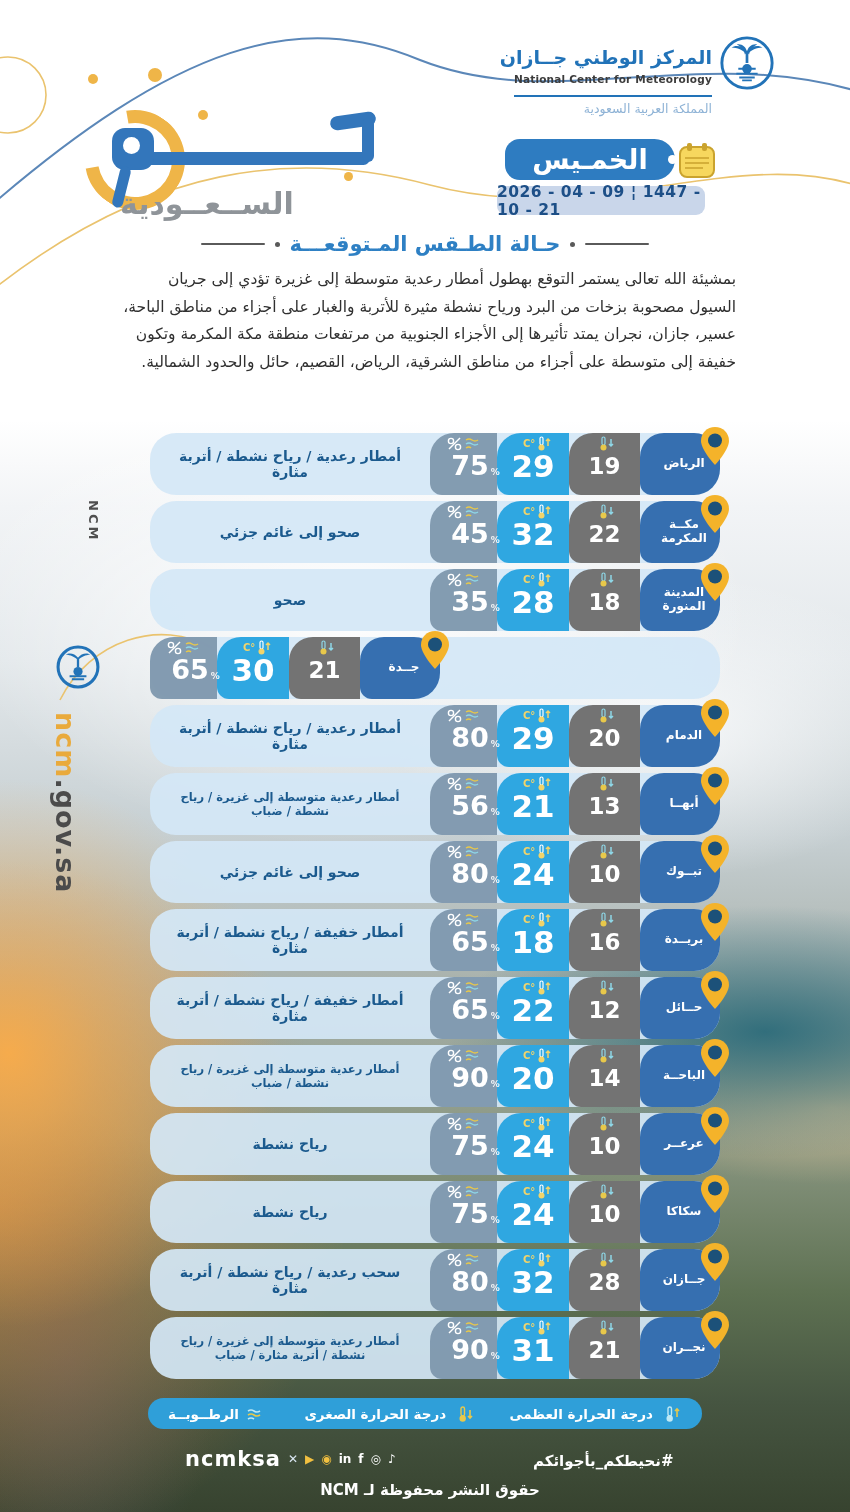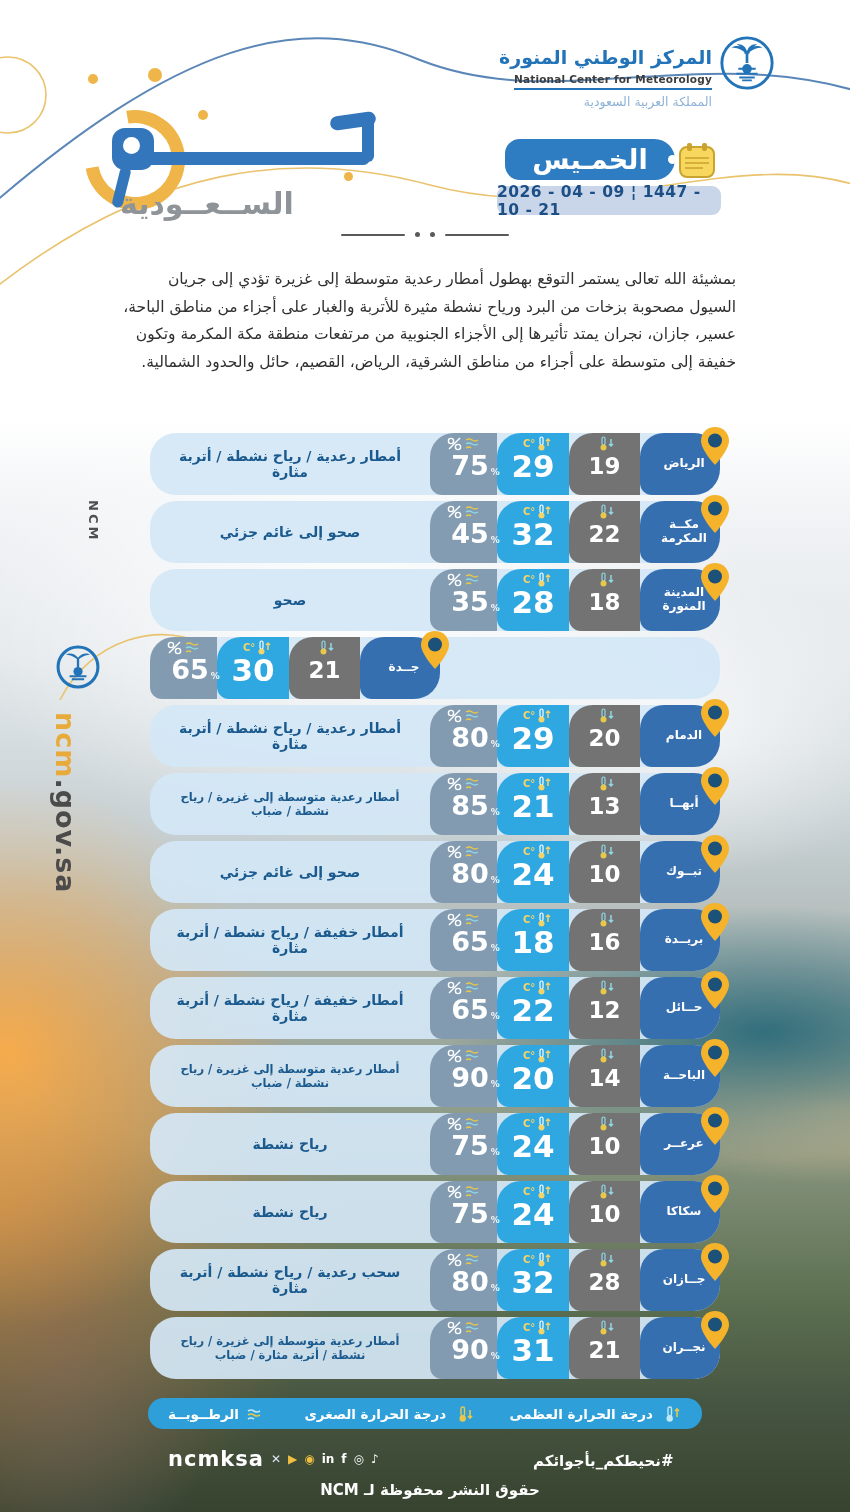--- a/index.html
+++ b/index.html
@@ -35,30 +35,30 @@
   .brand .wtail{ position:absolute; left:116px; top:166px; width:11px; height:42px; background:#3376bb; border-radius:6px; transform:rotate(14deg); }
   .brand .dot  { position:absolute; background:#efb548; border-radius:50%; }
   .brand .sub  { position:absolute; left:120px; top:186px; width:260px; direction:rtl; text-align:left;
     color:#8f9499; font-weight:bold; font-size:30px; letter-spacing:1px; }
 
   
   .orglogo { position:absolute; left:718px; top:34px; }
   .orgtxt  { position:absolute; left:468px; top:46px; width:244px; direction:rtl; text-align:right; }
   .orgtxt .ar  { color:#2273b8; font-size:19px; font-weight:bold; }
   .orgtxt .en  { color:#3c3c3c; font-size:10.5px; font-weight:bold; letter-spacing:.2px; direction:ltr;
-    padding-bottom:3px; border-bottom:2px solid #2273b8; display:inline-block; margin-top:2px;}
+    padding-bottom:10px; border-bottom:2px solid #2273b8; display:inline-block; margin-top:2px;}
   .orgtxt .sa  { color:#8fb3d6; font-size:12.5px; margin-top:4px; }
 
   
   .daybar { position:absolute; left:505px; top:139px; width:170px; height:41px; background:#2e7cc1;
     border-radius:16px 22px 22px 16px; color:#fff; font-size:27px; font-weight:bold;
     display:flex; align-items:center; justify-content:center; direction:rtl; }
   .daydot { position:absolute; left:668px; top:155px; width:9px; height:9px; background:#fff; border-radius:50%; }
   .cal { position:absolute; left:678px; top:142px; }
-  .datebar { position:absolute; left:497px; top:186px; width:224px; height:29px; background:#c9d6ea;
+  .datebar { position:absolute; left:497px; top:186px; width:208px; height:29px; background:#c9d6ea;
     border-radius:9px; color:#1d4f87; font-weight:bold; font-size:15.5px; direction:ltr;
     display:flex; align-items:center; justify-content:center; letter-spacing:.5px;}
 
   
   .titlerow { position:absolute; left:140px; top:232px; width:570px; display:flex; align-items:center; justify-content:center; gap:10px; }
   .titlerow .ln { width:64px; height:2px; background:#5a5a5a; border-radius:2px; }
   .titlerow .pt { width:5px; height:5px; background:#5a5a5a; border-radius:50%; }
   .titlerow h1 { color:#2e80c4; font-size:21px; font-weight:bold; direction:rtl; white-space:nowrap; }
   .bodytxt { position:absolute; left:118px; top:266px; width:618px; direction:rtl; text-align:right;
     color:#303030; font-size:15.5px; line-height:1.78; }
@@ -94,21 +94,21 @@
   .pin { position:absolute; right:-10px; top:-7px; }
 
   
   .legend { position:absolute; left:148px; top:1398px; width:554px; height:31px; background:#2f9fd9;
     border-radius:16px; display:flex; direction:rtl; align-items:center; justify-content:space-between;
     padding:0 20px; }
   .litem { display:flex; align-items:center; gap:7px; color:#fff; font-weight:bold; font-size:13.5px; direction:rtl;}
 
   
   .hashtag { position:absolute; left:533px; top:1452px; color:#fff; font-weight:bold; font-size:15px; direction:rtl; }
-  .social { position:absolute; left:168px; top:1447px; display:flex; align-items:center; gap:7px; }
+  .social { position:absolute; left:185px; top:1447px; display:flex; align-items:center; gap:7px; }
   .handle { color:#fff; font-weight:bold; font-size:21px; letter-spacing:1px; }
   .sic { font-size:12px; font-weight:bold; color:#fff; }
   .copyright { position:absolute; left:275px; top:1481px; width:310px; text-align:center;
     color:#fff; font-weight:bold; font-size:15px; direction:rtl; }
 </style>
 </head>
 <body>
 
 <div id="stage">
   <div class="photo"></div>
@@ -138,38 +138,39 @@
     <circle cx="30" cy="30" r="26" fill="none" stroke="#2273b8" stroke-width="3"></circle>
     <path d="M30 18 C26 12 18 11 14 14 C20 14 26 17 29 20 Z" fill="#2273b8"></path>
     <path d="M30 18 C34 12 42 11 46 14 C40 14 34 17 31 20 Z" fill="#2273b8"></path>
     <path d="M30 19 C27 14 21 13 17 16 C23 16 27 19 29 22 Z" fill="#2273b8" transform="rotate(25 30 19)"></path>
     <path d="M30 19 C33 14 39 13 43 16 C37 16 33 19 31 22 Z" fill="#2273b8" transform="rotate(-25 30 19)"></path>
     <rect x="28.6" y="18" width="2.8" height="12" fill="#2273b8"></rect>
     <circle cx="30" cy="36" r="5" fill="#2273b8"></circle>
     <path d="M21 36 h18 M19 41 h22 M22 45 h16 M25 48 h10" stroke="#2273b8" stroke-width="2" fill="none"></path>
   </svg>
   <div class="orgtxt">
-    <div class="ar">المركز الوطني المنورة</div>
+    <div class="ar">المركز الوطني جــازان</div>
     <div><span class="en">National Center for Meteorology</span></div>
     <div class="sa">المملكة العربية السعودية</div>
   </div>
 
   <div class="daybar">الخمـيس</div>
   <div class="daydot"></div>
   <svg class="cal" width="38" height="37" viewBox="0 0 38 37">
     <rect x="2" y="5" width="34" height="30" rx="7" fill="#f7d75e" stroke="#caa32e" stroke-width="2"></rect>
     <rect x="9" y="1" width="5" height="8" rx="2" fill="#caa32e"></rect>
     <rect x="24" y="1" width="5" height="8" rx="2" fill="#caa32e"></rect>
     <path d="M7 16 h24 M7 21 h24 M7 26 h18" stroke="#caa32e" stroke-width="1.6"></path>
   </svg>
   <div class="datebar">2026 - 04 - 09 ¦ 1447 - 10 - 21</div>
 
   <div class="titlerow">
     <span class="ln"></span>
       <span class="pt"></span>
+    <h1>حـالة الطـقس المـتوقعـــة</h1>
     <span class="pt"></span>
       <span class="ln"></span>
   </div>
   <p class="bodytxt">بمشيئة الله تعالى يستمر التوقع بهطول أمطار رعدية متوسطة إلى غزيرة تؤدي إلى جريان السيول مصحوبة بزخات من البرد ورياح نشطة مثيرة للأتربة والغبار على أجزاء من مناطق الباحة، عسير، جازان، نجران يمتد تأثيرها إلى الأجزاء الجنوبية من مرتفعات منطقة مكة المكرمة وتكون خفيفة إلى متوسطة على أجزاء من مناطق الشرقية، الرياض، القصيم، حائل والحدود الشمالية.</p>
 
   <div class="ncmv">NCM</div>
   <svg class="minilogo" width="46" height="46" viewBox="0 0 60 60">
     <circle cx="30" cy="30" r="26" fill="none" stroke="#2273b8" stroke-width="4"></circle>
     <path d="M30 18 C26 12 18 11 14 14 C20 14 26 17 29 20 Z" fill="#2273b8"></path>
     <path d="M30 18 C34 12 42 11 46 14 C40 14 34 17 31 20 Z" fill="#2273b8"></path>
@@ -428,21 +429,21 @@
       <div class="cell hum">
         <svg class="ic" width="40" height="15" viewBox="0 0 40 15">
           <circle cx="7" cy="5" r="2.6" fill="none" stroke="#fff" stroke-width="1.4"></circle>
           <circle cx="14" cy="11" r="2.6" fill="none" stroke="#fff" stroke-width="1.4"></circle>
           <path d="M16 2 L5 13" stroke="#fff" stroke-width="1.4"></path>
           <path d="M22 4 q3 -2 6 0 q3 2 6 0" stroke="#e8c84a" stroke-width="1.5" fill="none"></path>
           <path d="M22 8 q3 -2 6 0 q3 2 6 0" stroke="#8fd8e8" stroke-width="1.5" fill="none"></path>
           <path d="M22 12 q3 -2 5 0" stroke="#e8c84a" stroke-width="1.5" fill="none"></path>
         </svg>
         <div class="num">
-            <span>85</span>
+            <span>56</span>
             <span class="pct">%</span>
           </div>
       </div>
       <div class="cell max">
         <svg class="ic" width="40" height="15" viewBox="0 0 40 15">
           <text x="10" y="11" font-size="10" fill="#f2d46a" font-weight="bold">C°</text>
           <rect x="27" y="1" width="3" height="8" rx="1.5" fill="none" stroke="#fff" stroke-width="1.2"></rect>
           <circle cx="28.5" cy="11.5" r="3" fill="#f2d46a"></circle>
           <path d="M35 10 V3 M33 5 l2 -2 l2 2" stroke="#f2d46a" stroke-width="1.5" fill="none"></path>
         </svg>

